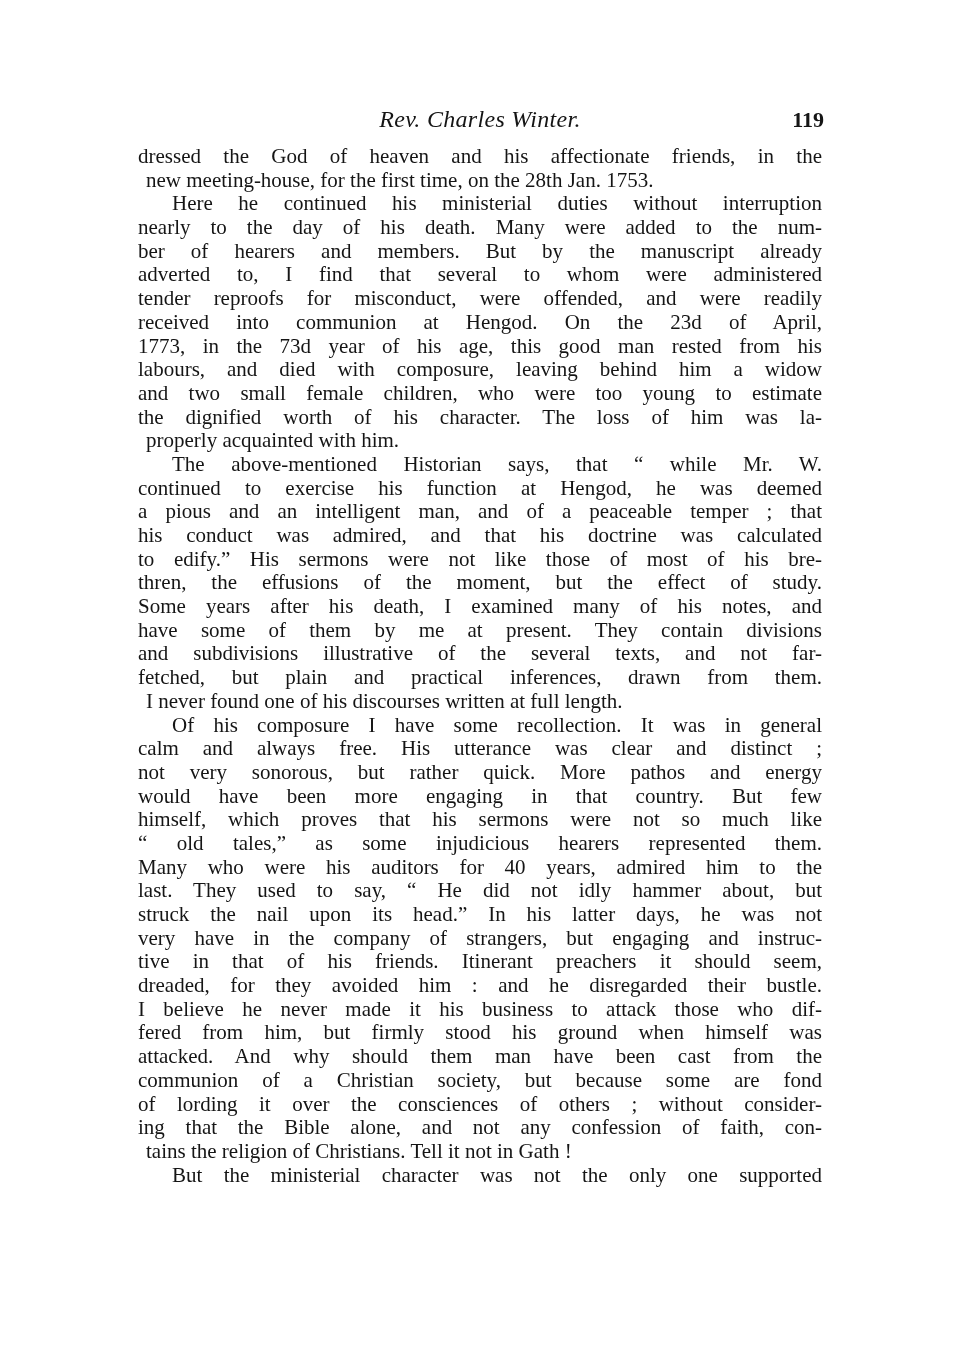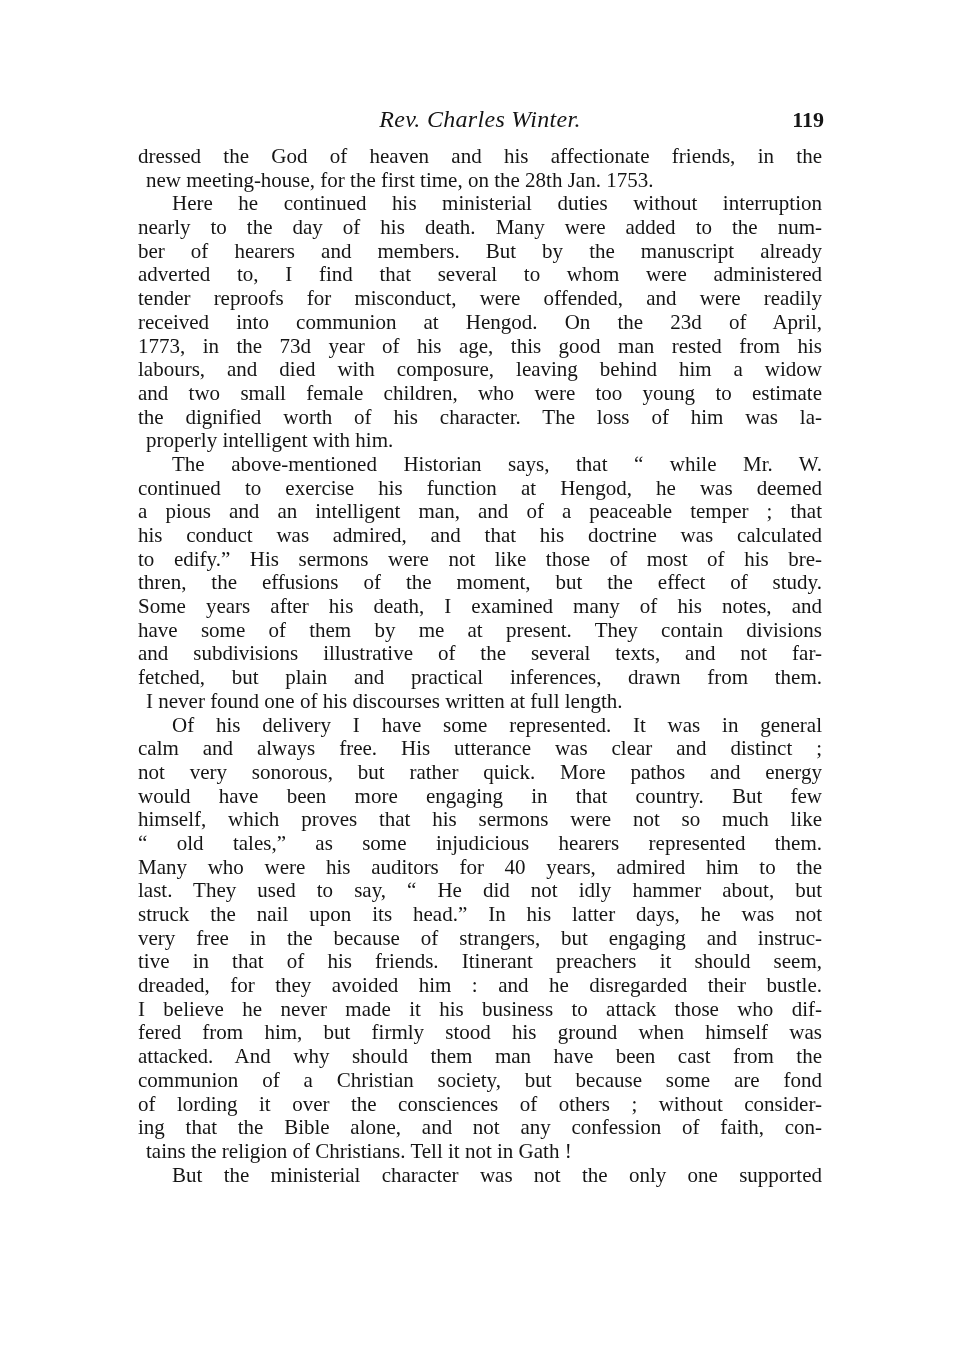--- a/index.html
+++ b/index.html
@@ -46,42 +46,42 @@
       <span class="line indent">Here he continued his ministerial duties without interruption</span>
       <span class="line">nearly to the day of his death. Many were added to the num-</span>
       <span class="line">ber of hearers and members. But by the manuscript already</span>
       <span class="line">adverted to, I find that several to whom were administered</span>
       <span class="line">tender reproofs for misconduct, were offended, and were readily</span>
       <span class="line">received into communion at Hengod. On the 23d of April,</span>
       <span class="line">1773, in the 73d year of his age, this good man rested from his</span>
       <span class="line">labours, and died with composure, leaving behind him a widow</span>
       <span class="line">and two small female children, who were too young to estimate</span>
       <span class="line">the dignified worth of his character. The loss of him was la-</span>
-      <span class="line last">properly intelligent with him.</span>
+      <span class="line last">properly acquainted with him.</span>
       <span class="line indent">The above-mentioned Historian says, that “ while Mr. W.</span>
       <span class="line">continued to exercise his function at Hengod, he was deemed</span>
       <span class="line">a pious and an intelligent man, and of a peaceable temper ; that</span>
       <span class="line">his conduct was admired, and that his doctrine was calculated</span>
       <span class="line">to edify.” His sermons were not like those of most of his bre-</span>
       <span class="line">thren, the effusions of the moment, but the effect of study.</span>
       <span class="line">Some years after his death, I examined many of his notes, and</span>
       <span class="line">have some of them by me at present. They contain divisions</span>
       <span class="line">and subdivisions illustrative of the several texts, and not far-</span>
       <span class="line">fetched, but plain and practical inferences, drawn from them.</span>
       <span class="line last">I never found one of his discourses written at full length.</span>
-      <span class="line indent">Of his delivery I have some represented. It was in general</span>
+      <span class="line indent">Of his composure I have some recollection. It was in general</span>
       <span class="line">calm and always free. His utterance was clear and distinct ;</span>
       <span class="line">not very sonorous, but rather quick. More pathos and energy</span>
       <span class="line">would have been more engaging in that country. But few</span>
       <span class="line">himself, which proves that his sermons were not so much like</span>
       <span class="line">“ old tales,” as some injudicious hearers represented them.</span>
       <span class="line">Many who were his auditors for 40 years, admired him to the</span>
       <span class="line">last. They used to say, “ He did not idly hammer about, but</span>
       <span class="line">struck the nail upon its head.” In his latter days, he was not</span>
-      <span class="line">very free in the because of strangers, but engaging and instruc-</span>
+      <span class="line">very have in the company of strangers, but engaging and instruc-</span>
       <span class="line">tive in that of his friends. Itinerant preachers it should seem,</span>
       <span class="line">dreaded, for they avoided him : and he disregarded their bustle.</span>
       <span class="line">I believe he never made it his business to attack those who dif-</span>
       <span class="line">fered from him, but firmly stood his ground when himself was</span>
       <span class="line">attacked. And why should them man have been cast from the</span>
       <span class="line">communion of a Christian society, but because some are fond</span>
       <span class="line">of lording it over the consciences of others ; without consider-</span>
       <span class="line">ing that the Bible alone, and not any confession of faith, con-</span>
       <span class="line last">tains the religion of Christians. Tell it not in Gath !</span>
       <span class="line indent">But the ministerial character was not the only one supported</span>

